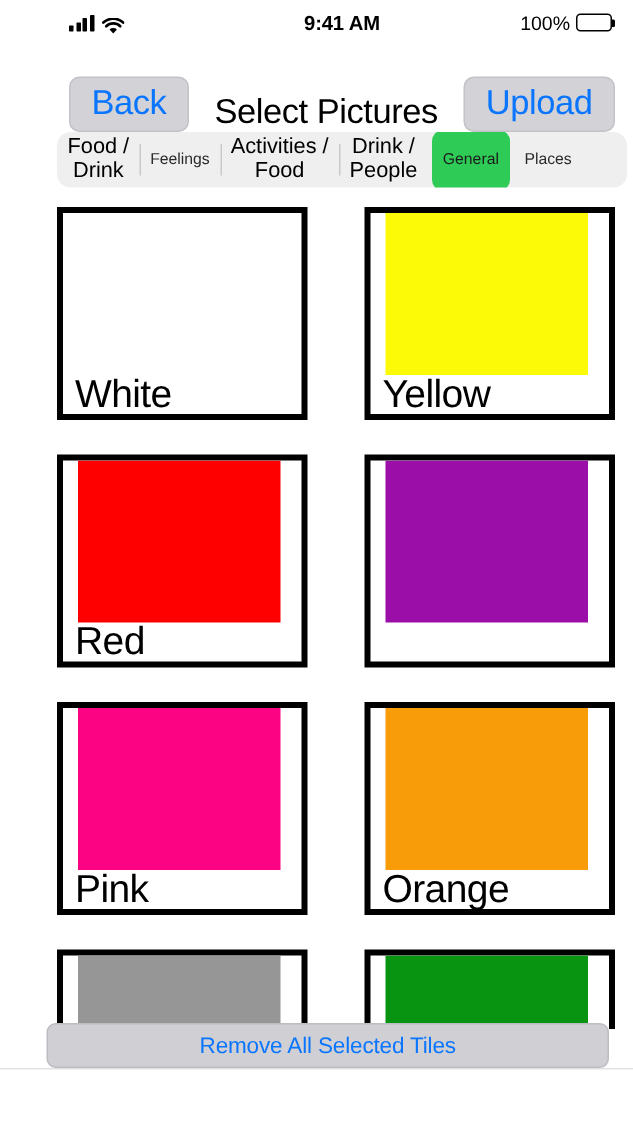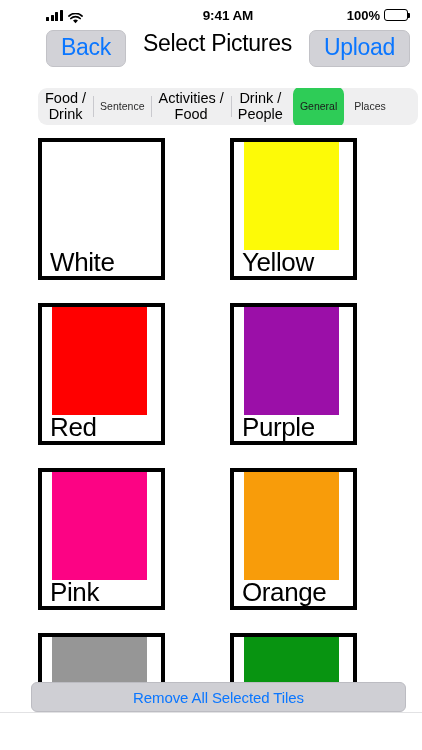--- a/index.html
+++ b/index.html
@@ -18,36 +18,36 @@
     padding:0 14px 0 12px;
     position:relative;
   }
   .sb-left{ display:flex; align-items:flex-end; gap:5px; }
   .sb-center{
     position:absolute; left:0; right:0; text-align:center;
     font-size:13.5px; font-weight:bold; color:#000; letter-spacing:-0.1px;
   }
   .sb-right{
     margin-left:auto; display:flex; align-items:center; gap:4px;
-    font-size:13px; font-weight:bold; color:#000; z-index:2;
+    font-size:13px; font-weight:normal; color:#000; z-index:2;
   }
   .bars{ display:flex; align-items:flex-end; gap:1.5px; height:11px; }
   .bars i{ display:block; width:3px; background:#000; border-radius:0.5px; }
   .bars i:nth-child(1){ height:4px; }
   .bars i:nth-child(2){ height:6px; }
   .bars i:nth-child(3){ height:8.5px; }
   .bars i:nth-child(4){ height:11px; }
   .wifi{ width:15px; height:11px; position:relative; }
   .batt{ width:24px; height:11.5px; border:1.4px solid #000; border-radius:3px; position:relative; padding:1.3px; }
   .batt::after{ content:""; position:absolute; right:-3.3px; top:3.2px; width:2px; height:5px; background:#000; border-radius:0 1px 1px 0; }
   .batt-fill{ height:100%; width:100%; background:#000; border-radius:1px; }
 
   
   .navbar{
-    height:58px; display:flex; align-items:flex-start;
+    height:58px; display:flex; align-items:flex-end;
     padding:0 12px; gap:4px; position:relative;
   }
   .nav-btn{
     background:#d2d2d7; border:1px solid #c2c2c7; border-radius:7px;
     color:#0a76ff; font-size:23px; letter-spacing:-0.3px;
     padding:5px 14px 7px; line-height:1.0; white-space:nowrap;
   }
   .nav-title{
     flex:1; text-align:center; font-size:23px; color:#000;
     letter-spacing:-0.3px; white-space:nowrap;
@@ -82,21 +82,21 @@
   .grid-wrap{
     position:absolute; left:0; right:0; top:138px; bottom:64px;
     overflow:hidden;
   }
   .grid{
     display:grid; grid-template-columns:1fr 1fr;
     column-gap:38px; row-gap:23px;
     padding:0 38px;
   }
   .tile{
-    width:127px; height:142px;
+    width:167px; height:142px;
     border:4px solid #000; background:#fff;
     position:relative; overflow:hidden;
   }
   .swatch{
     position:absolute; left:10px; right:14px; top:0; height:108px;
   }
   .tile-label{
     position:absolute; left:8px; bottom:-2px;
     font-size:26px; color:#000; letter-spacing:-0.4px; line-height:1.25;
   }
@@ -148,21 +148,21 @@
 
   <div class="navbar">
     <button class="nav-btn">Back</button>
     <div class="nav-title">Select Pictures</div>
     <button class="nav-btn">Upload</button>
   </div>
 
   <div class="catbar">
     <div class="cat lg">Food /
 Drink</div>
-    <div class="cat sm">Sentence</div>
+    <div class="cat sm">Feelings</div>
     <div class="cat lg">Activities /
 Food</div>
     <div class="cat lg">Drink /
 People</div>
     <div class="cat sm selected" style="background: rgb(46, 204, 87);">General</div>
     <div class="cat sm">Places</div>
 
   </div>
 
   <div class="grid-wrap">
@@ -178,21 +178,20 @@
         <div class="tile-label">Yellow</div>
       </div>
 
       <div class="tile">
         <div class="swatch" style="background: rgb(255, 0, 0);"></div>
         <div class="tile-label">Red</div>
       </div>
 
       <div class="tile">
         <div class="swatch" style="background: rgb(155, 15, 168);"></div>
-        <div class="tile-label">Purple</div>
       </div>
 
       <div class="tile">
         <div class="swatch" style="background: rgb(252, 3, 132);"></div>
         <div class="tile-label">Pink</div>
       </div>
 
       <div class="tile">
         <div class="swatch" style="background: rgb(248, 156, 10);"></div>
         <div class="tile-label">Orange</div>

